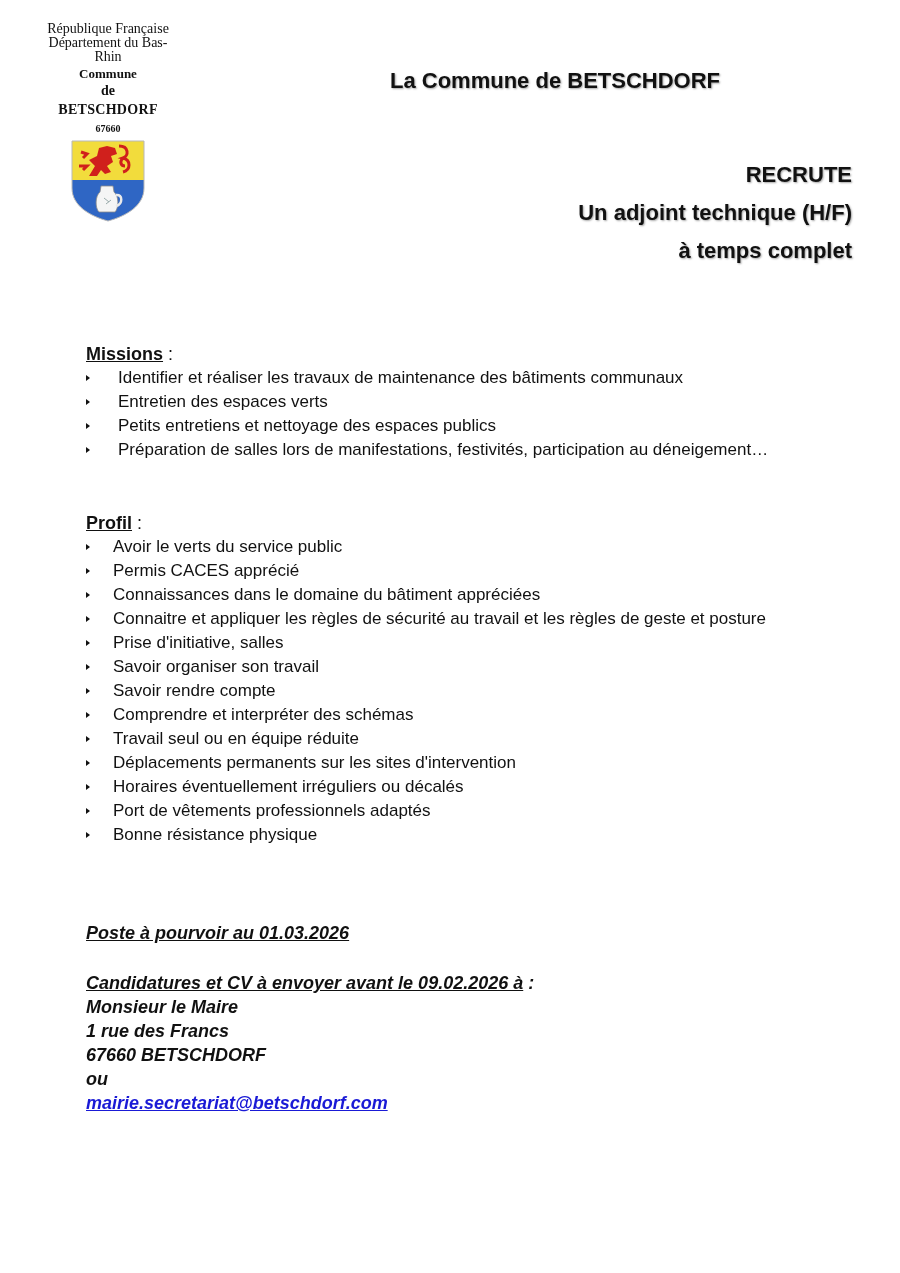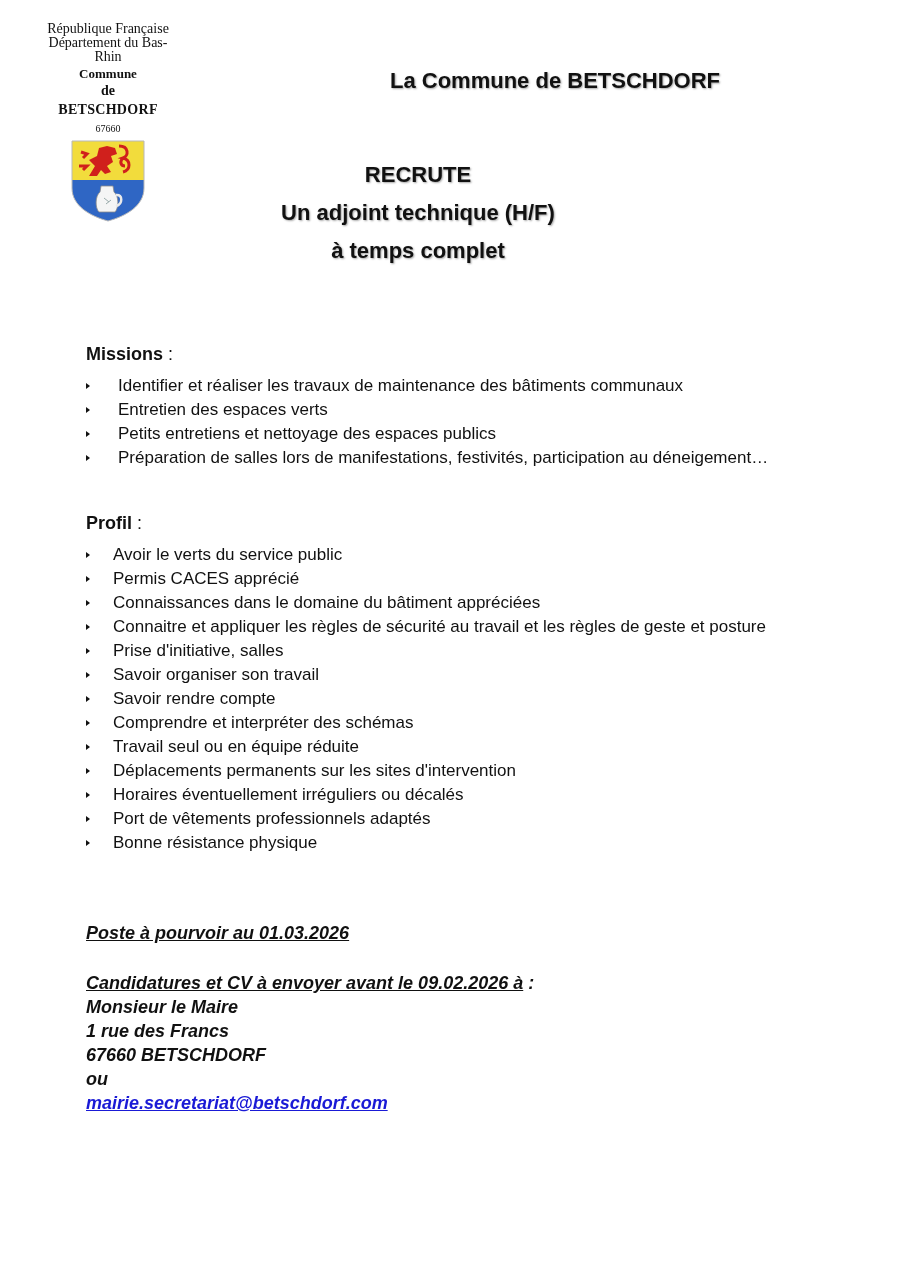--- a/index.html
+++ b/index.html
@@ -4,31 +4,31 @@
   <style>
     * { box-sizing: border-box; margin: 0; padding: 0; }
     html, body { width: 900px; height: 1273px; background: #ffffff; }
     body { position: relative; overflow: hidden; font-family: "Liberation Sans", "DejaVu Sans", sans-serif; color: #111; }
 
     .letterhead { position: absolute; left: 36px; top: 22px; width: 144px; text-align: center; font-family: "Liberation Serif", "DejaVu Serif", serif; color: #111; }
     .lh-line1, .lh-line2 { font-size: 14px; line-height: 14px; }
     .lh-commune { font-size: 13px; font-weight: bold; line-height: 17px; margin-top: 1px; }
     .lh-de { font-size: 14px; font-weight: bold; line-height: 17px; }
     .lh-name { font-size: 14px; font-weight: bold; line-height: 22px; letter-spacing: 0.3px; }
-    .lh-zip { font-size: 10px; line-height: 14px; margin-top: 1px; }
+    .lh-zip { font-size: 10px; line-height: 14px; margin-top: 1px; font-weight: bold; }
     .coat { display: block; margin: 4px auto 0; width: 74px; height: 82px; }
 
     .org-title { position: absolute; left: 390px; top: 68px; font-size: 22px; font-weight: bold; text-shadow: 1px 1px 2px rgba(0,0,0,0.35); white-space: nowrap; }
 
-    .recruit { position: absolute; left: 0; top: 156px; width: 836px; text-align: center; font-size: 22px; font-weight: bold; line-height: 38px; text-shadow: 1px 1px 2px rgba(0,0,0,0.35); }
+    .recruit { position: absolute; left: 16px; top: 156px; width: 836px; text-align: right; font-size: 22px; font-weight: bold; line-height: 38px; text-shadow: 1px 1px 2px rgba(0,0,0,0.35); }
 
     .section { position: absolute; left: 86px; }
     .section-heading { font-size: 18px; line-height: 24px; }
-    .section-heading .h { font-weight: bold; }
-    .bullets { list-style: none; margin-top: 8px; }
+    .section-heading .h { font-weight: bold; text-decoration: underline; }
+    .bullets { list-style: none; }
     .bullets li { position: relative; font-size: 17px; line-height: 24px; white-space: nowrap; }
     .bullets li .bullet { position: absolute; left: 0; top: 9px; width: 0; height: 0; border-top: 3.5px solid transparent; border-bottom: 3.5px solid transparent; border-left: 4px solid #111; }
     .missions li { padding-left: 32px; }
     .profil li { padding-left: 27px; }
 
     .missions-sec { top: 342px; }
     .profil-sec { top: 511px; }
 
     .footer { position: absolute; left: 86px; top: 921px; font-size: 18px; font-weight: bold; font-style: italic; line-height: 24px; }
     .footer .u { text-decoration: underline; }

